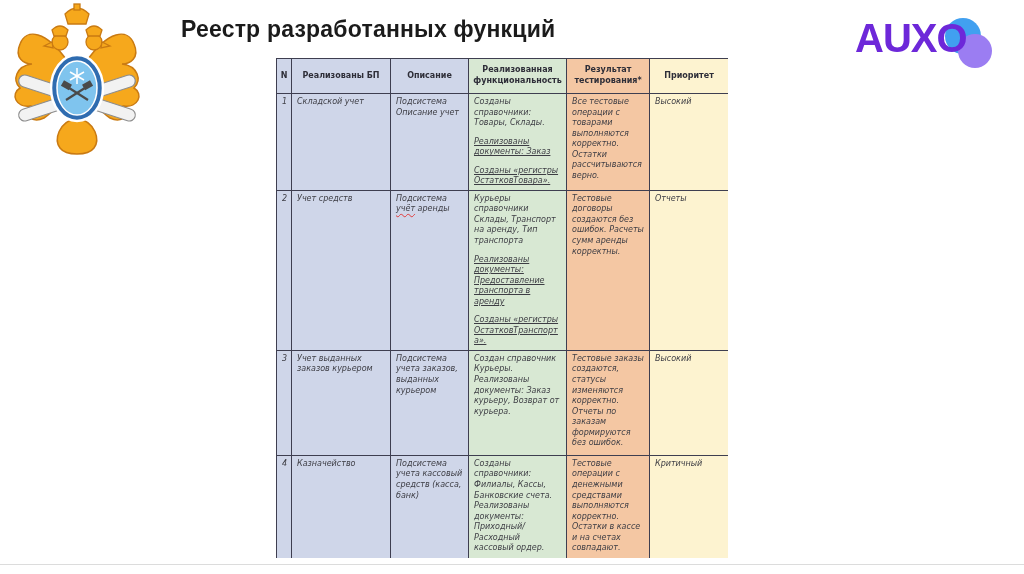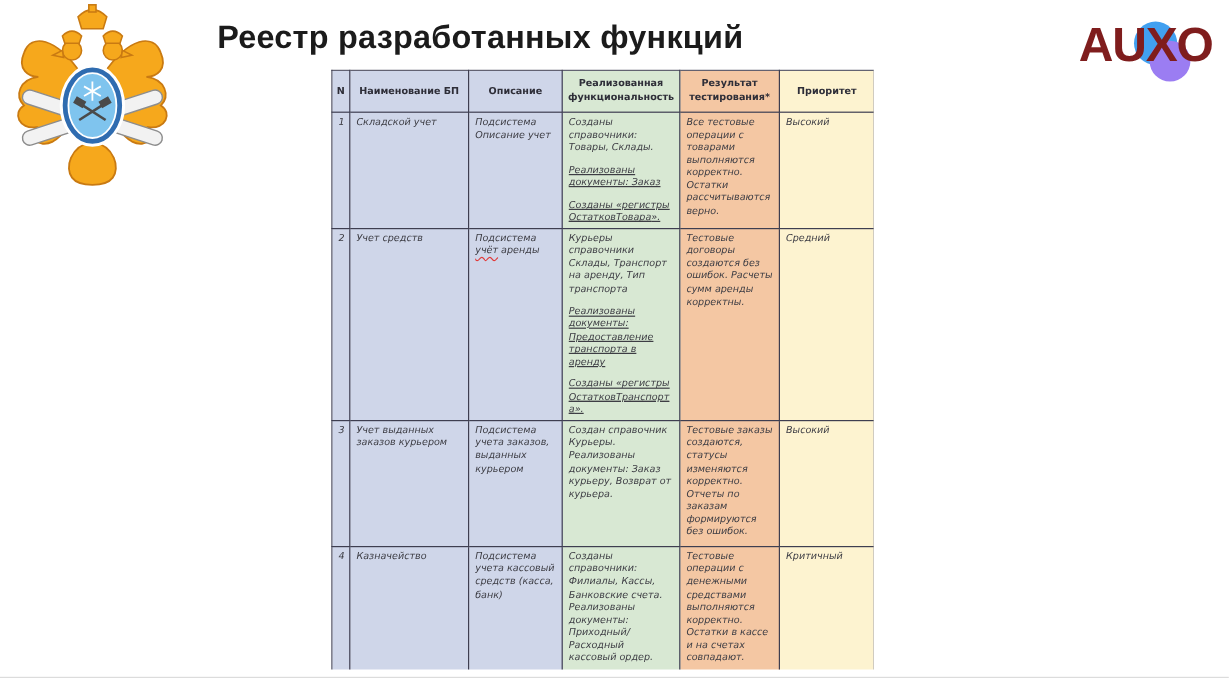--- a/index.html
+++ b/index.html
@@ -2,28 +2,28 @@
 <html style="--col-blue: #cfd6e9; --col-green: #d8e8d3; --col-orange: #f4c7a3; --col-yellow: #fdf3d0; --table-border: #3e3e50; --brand-blue: #41a0f0; --brand-purple: #9b7df2; --spellcheck-red: #e03a3a;"><head>
 <meta charset="utf-8">
 <style>
   html,body{margin:0;padding:0;}
   body{
     width:1024px;height:574px;position:relative;overflow:hidden;
     background:#ffffff;font-family:"Liberation Sans",sans-serif;
   }
   .page-title{
     position:absolute;left:181px;top:16px;
-    font-size:27px;font-weight:bold;color:#1b1b1b;letter-spacing:.2px;
+    font-size:23px;font-weight:bold;color:#1b1b1b;letter-spacing:.2px;
   }
   .emblem{position:absolute;left:8px;top:0;}
   
   .auxo-icon{position:absolute;left:930px;top:12px;z-index:1;}
   .auxo-text{
-    position:absolute;left:899px;top:16px;z-index:2;
-    font-size:40px;font-weight:800;color:#7f1d1d;letter-spacing:-1px;
+    position:absolute;left:855px;top:16px;z-index:2;
+    font-size:40px;font-weight:800;color:#6d28d9;letter-spacing:-1px;
     font-family:"Liberation Sans",sans-serif;
   }
   
   .table-wrap{
     position:absolute;left:276px;top:58px;width:452px;height:500px;overflow:hidden;
   }
   table.registry{
     border-collapse:collapse;table-layout:fixed;width:452px;
     font-family:"DejaVu Sans",sans-serif;color:#3d3d44;
   }
@@ -117,21 +117,21 @@
       <col style="width:15px">
         <col style="width:99px">
         <col style="width:78px">
       <col style="width:98px">
         <col style="width:83px">
         <col style="width:79px">
     </colgroup>
     <thead>
       <tr>
           <th class="c0">N</th>
-          <th class="c1">Наименование БП</th>
+          <th class="c1">Реализованы БП</th>
           <th class="c2">Описание</th>
           <th class="c3">Реализованная функциональность</th>
           <th class="c4">Результат тестирования*</th>
           <th class="c5">Приоритет</th>
         </tr>
     </thead>
     <tbody>
         <tr>
           <td class="c0 num">1</td>
           <td class="c1">Складской учет</td>
@@ -155,21 +155,21 @@
             <div class="para"><span>Подсистема </span><span class="sp-err">учёт</span><span> аренды</span></div>
           </td>
           <td class="c3">
             <div class="para"><span>Курьеры справочники Склады, Транспорт на аренду, Тип транспорта</span></div>
             <div class="para"><span>Реализованы документы: Предоставление транспорта в аренду</span></div>
             <div class="para"><span>Созданы «регистры </span><span class="u-link">ОстатковТранспорта</span><span>».</span></div>
           </td>
           <td class="c4">
             <div class="para"><span>Тестовые договоры создаются без ошибок. Расчеты сумм аренды корректны.</span></div>
           </td>
-          <td class="c5">Средний</td>
+          <td class="c5">Отчеты</td>
         </tr>
         <tr>
           <td class="c0 num">3</td>
           <td class="c1">Учет выданных заказов курьером</td>
           <td class="c2">
             <div class="para"><span>Подсистема учета заказов, выданных курьером</span></div>
           </td>
           <td class="c3">
             <div class="para"><span>Создан справочник Курьеры. Реализованы документы: Заказ курьеру, Возврат от курьера.</span></div>
           </td>

